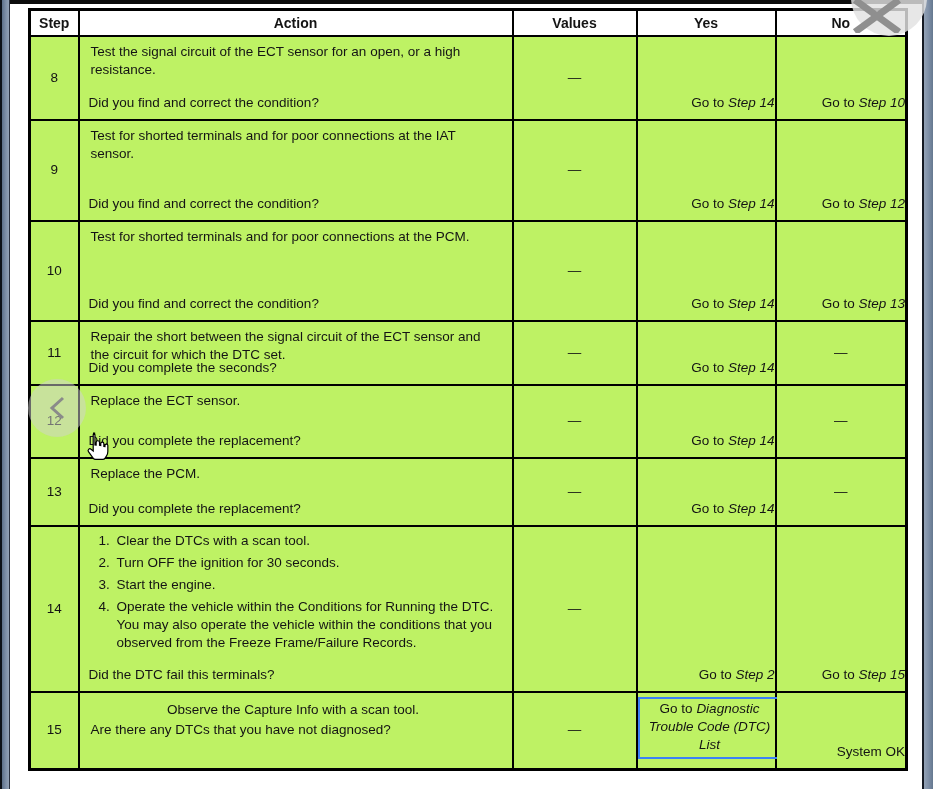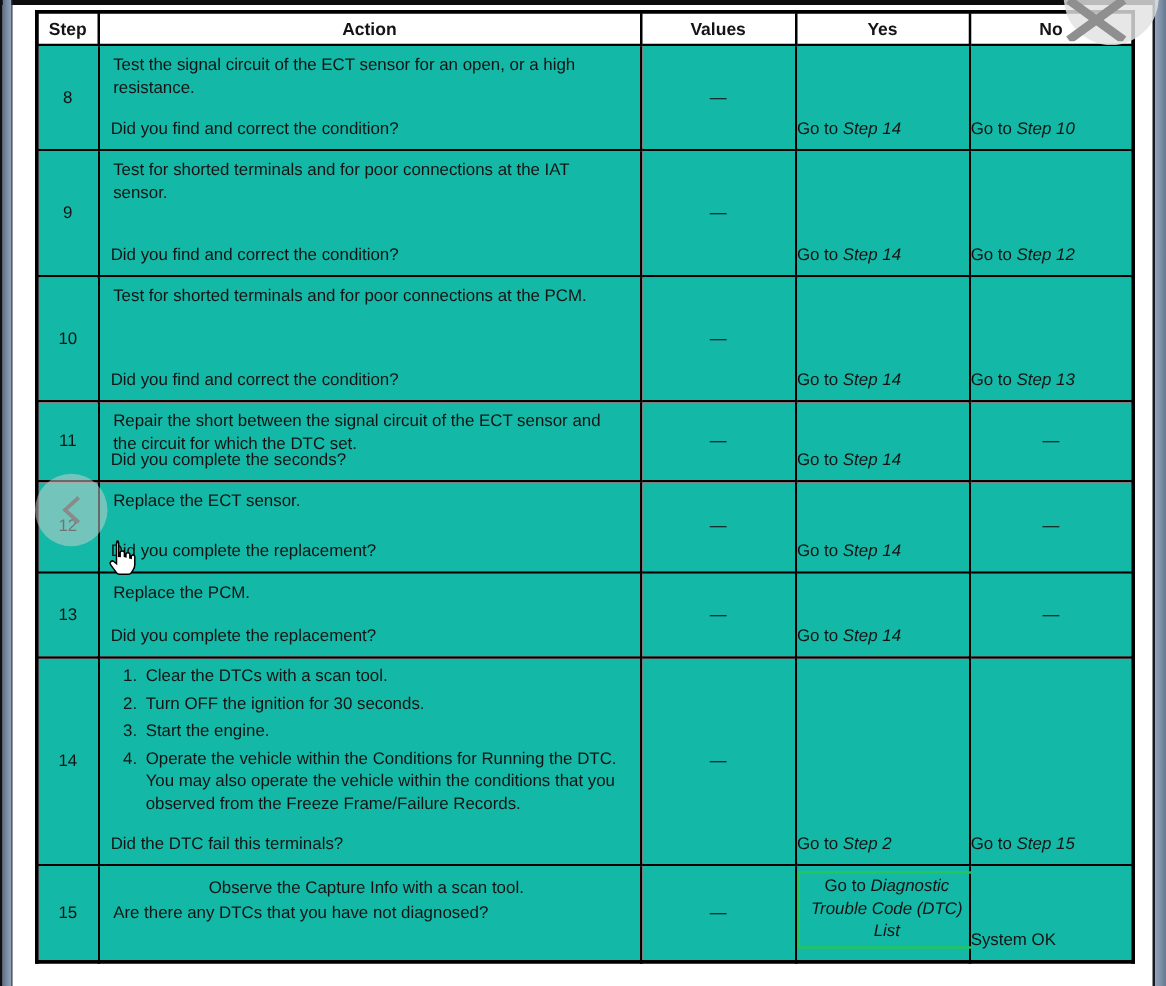--- a/index.html
+++ b/index.html
@@ -29,51 +29,51 @@
     border-collapse:collapse; table-layout:fixed;
     width:877px; background:#fff;
     font-size:13.5px; line-height:18px;
   }
   table.diag, table.diag th, table.diag td { border:2px solid #000; }
   table.diag { border-width:3px; }
   th {
     font-size:14px; font-weight:bold; text-align:center;
     height:26px; padding:0 2px; background:#fff;
   }
-  td { padding:0; position:relative; vertical-align:middle; background:#14b8a6; }
+  td { padding:0; position:relative; vertical-align:middle; background:#bef264; }
   tr.r0 td { height:84px; }
   tr.r1 td { height:101px; }
   tr.r2 td { height:100px; }
   tr.r3 td { height:64px; }
   tr.r4 td { height:73px; }
   tr.r5 td { height:68px; }
   tr.r6 td { height:166px;margin-left:48px; }
   tr.r7 td { height:78px; }
 
   td.c-step { text-align:center; }
   td.c-action { vertical-align:top; }
   .act-main { margin:6px 16px 0 11px; }
   .q { position:absolute; bottom:7px; left:9px; right:8px; }
   td.c-values { text-align:center; }
   .dash { letter-spacing:0; }
-  .bq { position:absolute; bottom:7px; left:0; right:0; text-align:left; }
+  .bq { position:absolute; bottom:7px; left:0; right:0; text-align:right; }
   .center-dash { text-align:center; }
   em { font-style:italic; }
 
   
   ol.steps { margin:5px 10px 0 0; padding-left:34px; list-style:decimal; }
   ol.steps li { padding-left:3px; margin-bottom:4px; }
 
   
   .line1 { margin:8px 16px 2px 11px;text-align:center; }
   .line2 { margin:2px 16px 0 11px; }
   td.vt { vertical-align:top; }
   .linkbox {
     display:block; width:144px; margin:4px auto 4px auto;
-    border:2px solid #22c55e; padding:1px 2px 3px 2px;
+    border:2px solid #3b82f6; padding:1px 2px 3px 2px;
     text-align:center; color:#141414; text-decoration:none;
     line-height:18px;
   }
 
   
   .close-btn { position:absolute; left:851px; top:-40px; width:76px; height:76px;
     border-radius:50%; background:rgba(226,226,226,0.82); z-index:4; cursor:pointer; border:none; }
   .close-x { position:absolute; left:852px; top:0px; width:50px; height:33px; z-index:5; }
   .back-btn { position:absolute; left:28px; top:379px; width:58px; height:58px;
     border-radius:50%; background:rgba(210,210,210,0.5); z-index:4; cursor:pointer; border:none; }

